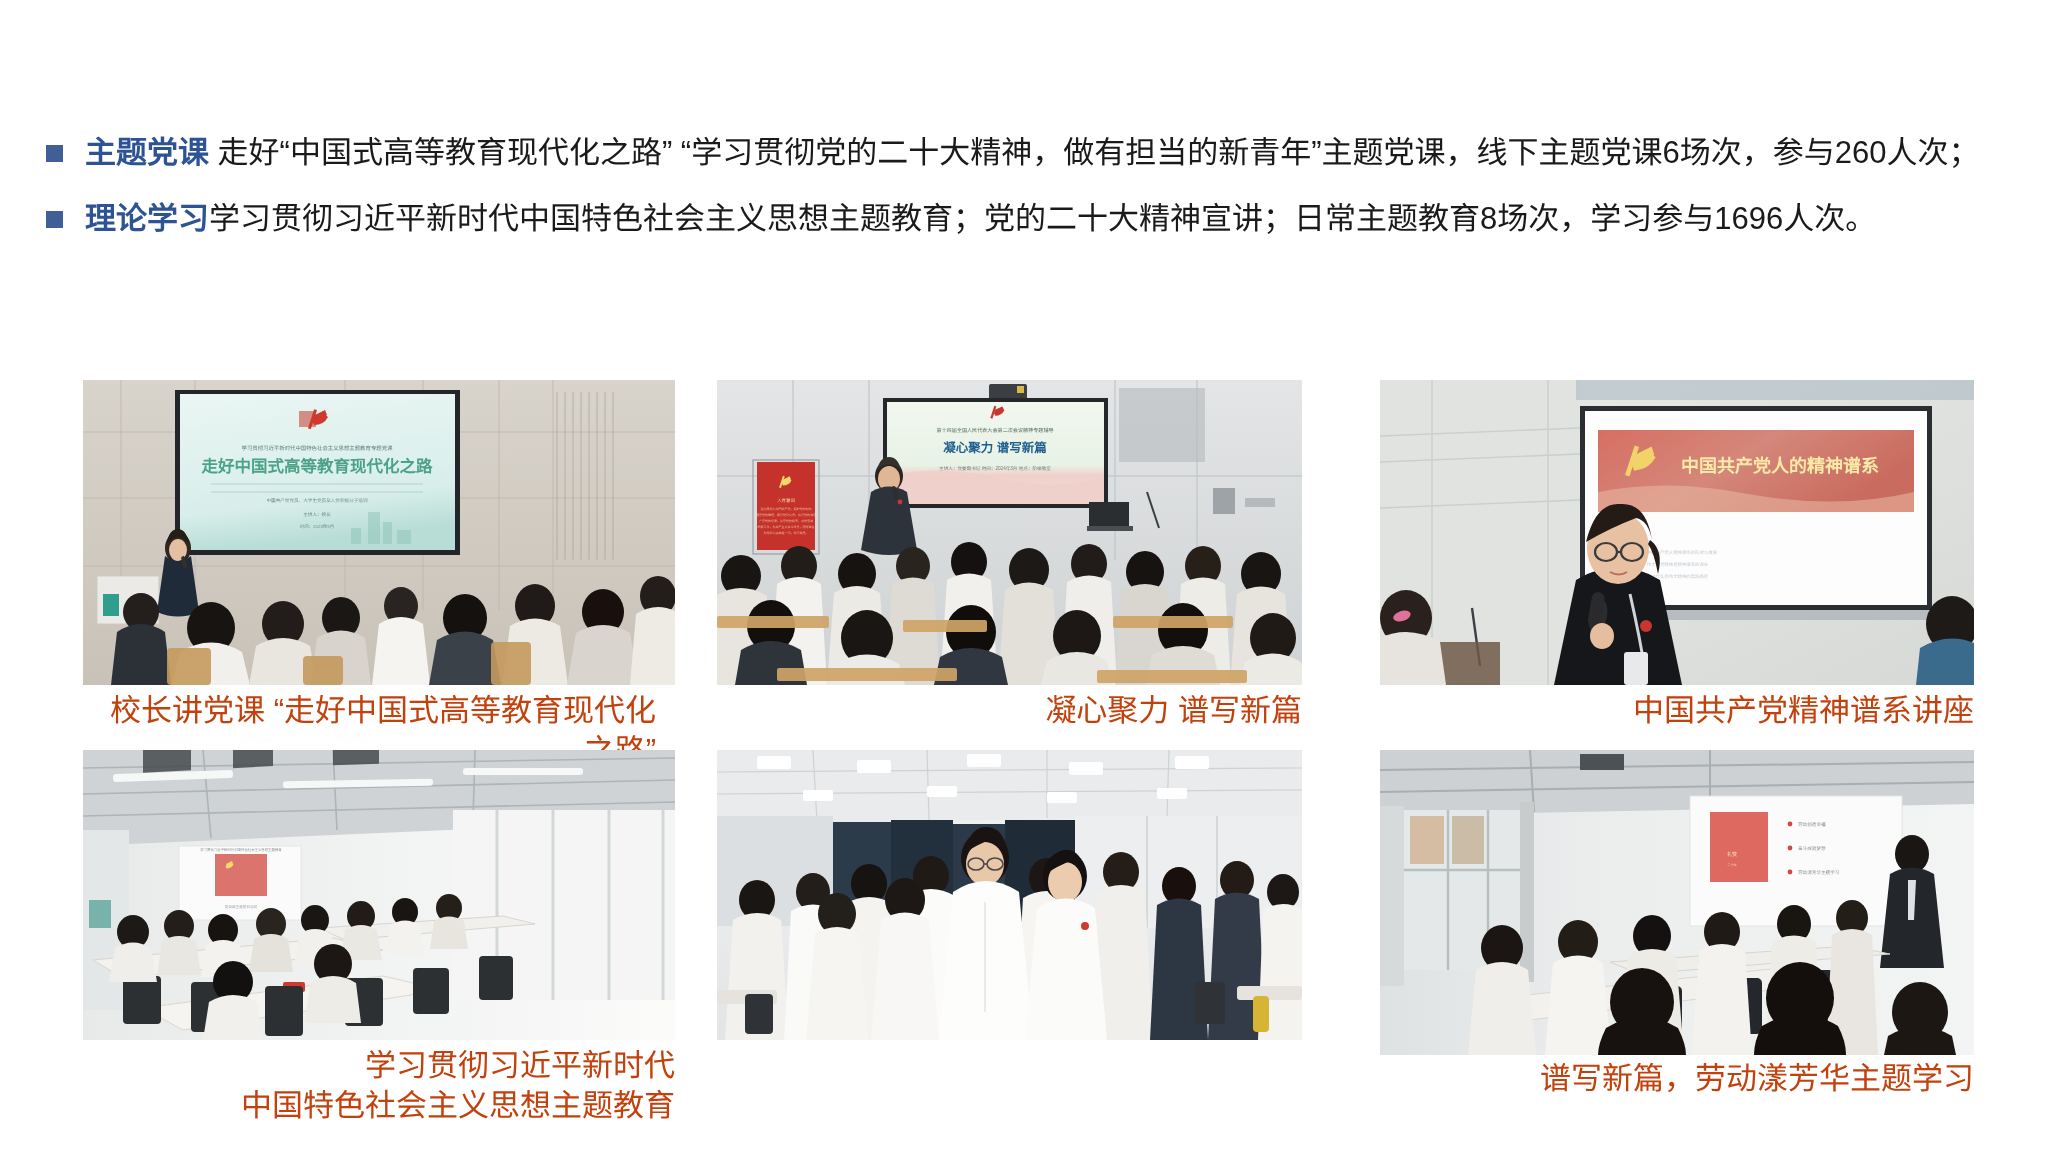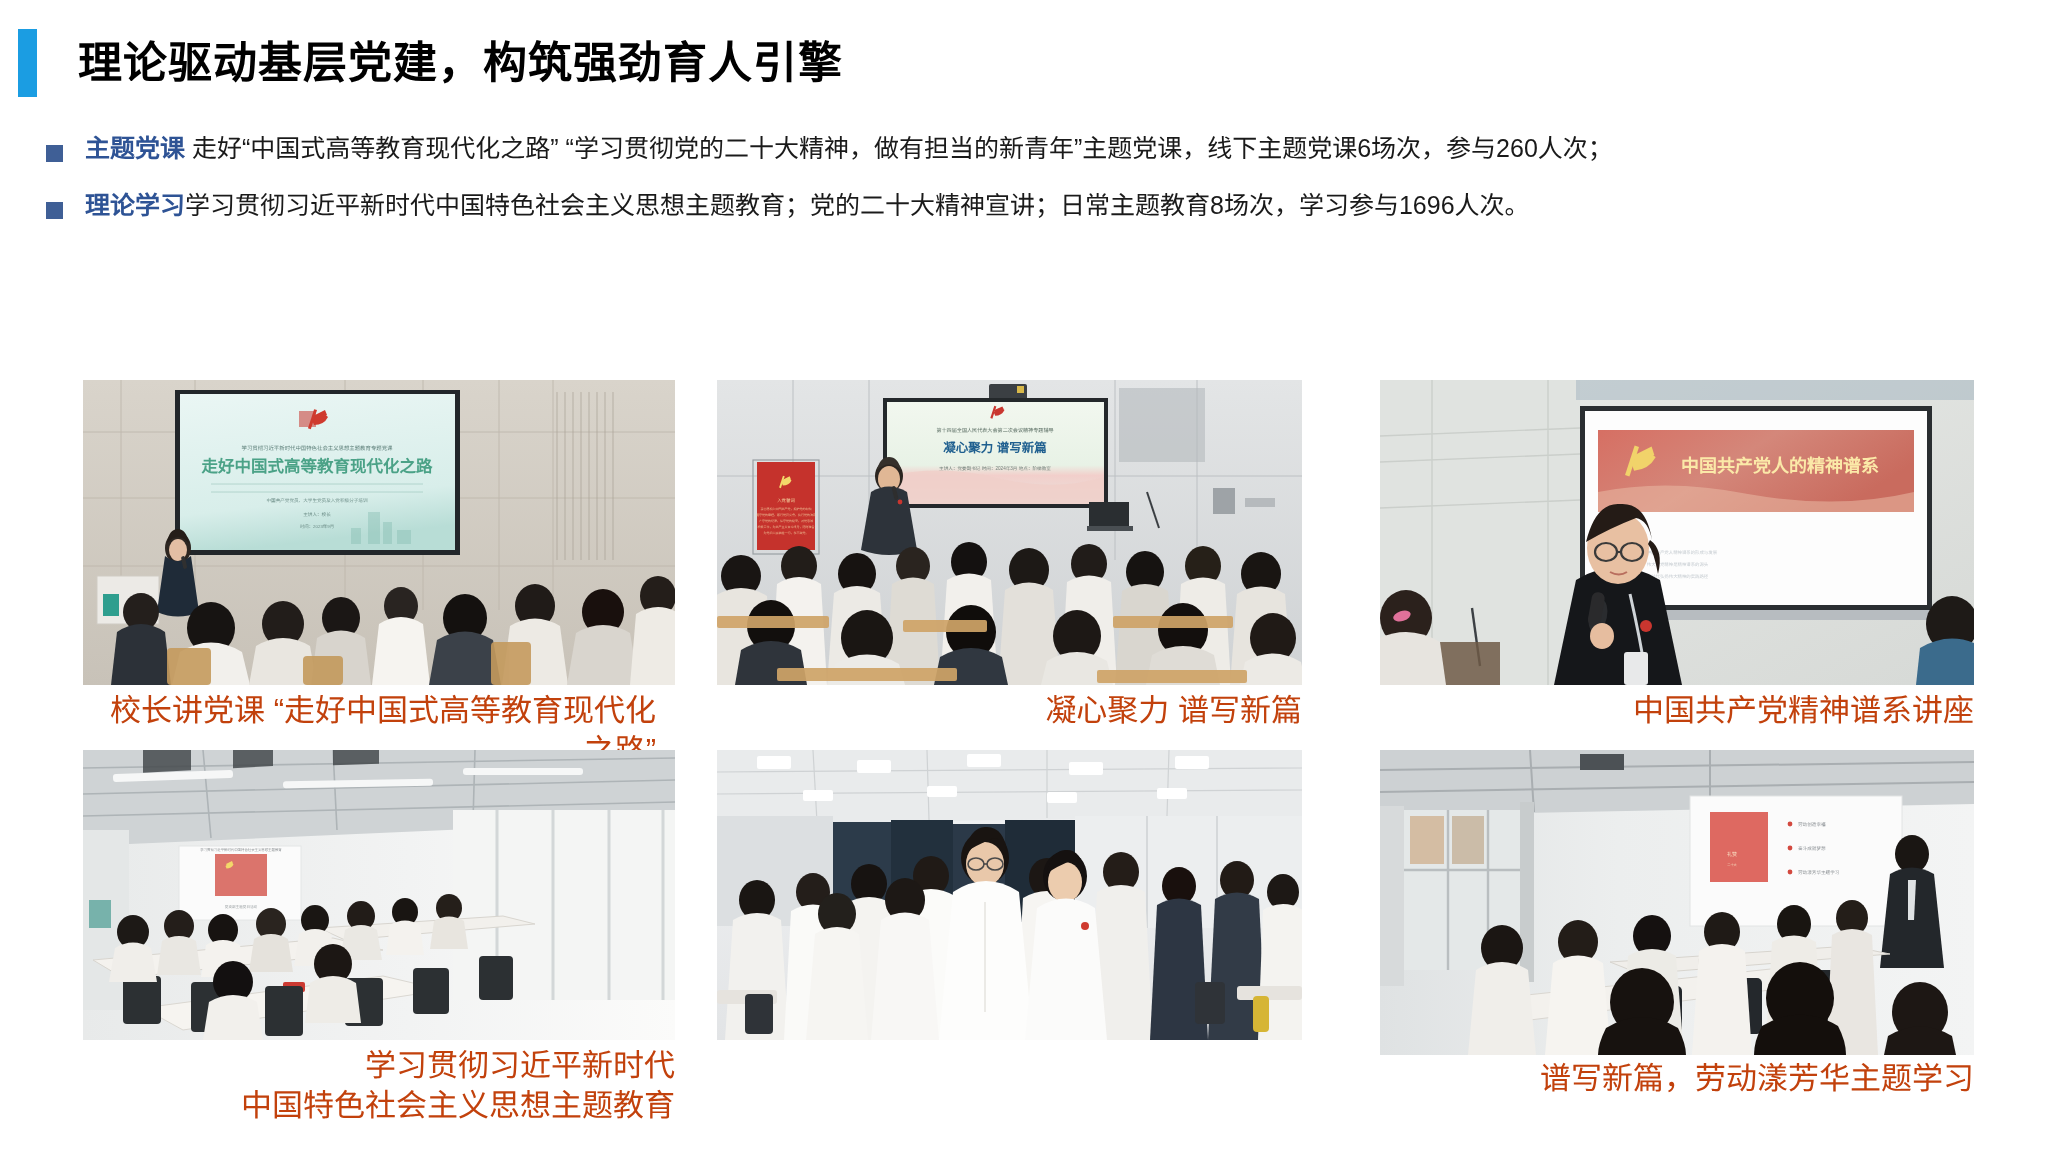--- a/index.html
+++ b/index.html
@@ -27,21 +27,21 @@
   }
 
   
   .bullets{position:absolute;left:46px;top:128px;width:1975px;}
   .bullet{display:flex;align-items:flex-start;margin-bottom:16px;}
   .bullet-marker{
     width:17px;height:17px;background:#3f5f96;flex:0 0 auto;
     margin-top:17px;margin-right:22px;
   }
   .bullet-body{
-    font-size:25px;line-height:1.62;color:#1a1a1a;
+    font-size:31px;line-height:1.62;color:#1a1a1a;
     text-align:justify;flex:1 1 auto;
   }
   .lead{color:#2e5395;font-weight:bold;}
 
   
   .grid{position:absolute;left:0;top:368px;width:2048px;}
   .cell{position:absolute;}
   .photo{
     position:relative;overflow:hidden;background:#cfd3d6;
     box-shadow:0 0 0 0 rgba(0,0,0,0);
@@ -52,24 +52,20 @@
   }
 
   
   .sc{position:absolute;inset:0;}
 </style>
 </head>
 <body>
 
 <div class="slide">
 
-  <div class="title-row">
-    <div class="title-bar" style="background: rgb(27, 157, 226);"></div>
-    <div class="title-text">理论驱动基层党建，构筑强劲育人引擎</div>
-  </div>
 
   <div class="bullets">
 
     <div class="bullet">
       <div class="bullet-marker" style="background: rgb(63, 95, 150);"></div>
       <div class="bullet-body">
         <span class="lead" style="color: rgb(46, 83, 149);">主题党课</span><span> 走好“中国式高等教育现代化之路”  “学习贯彻党的二十大精神，做有担当的新青年”主题党课，线下主题党课6场次，参与260人次；</span>
       </div>
     </div>
 

